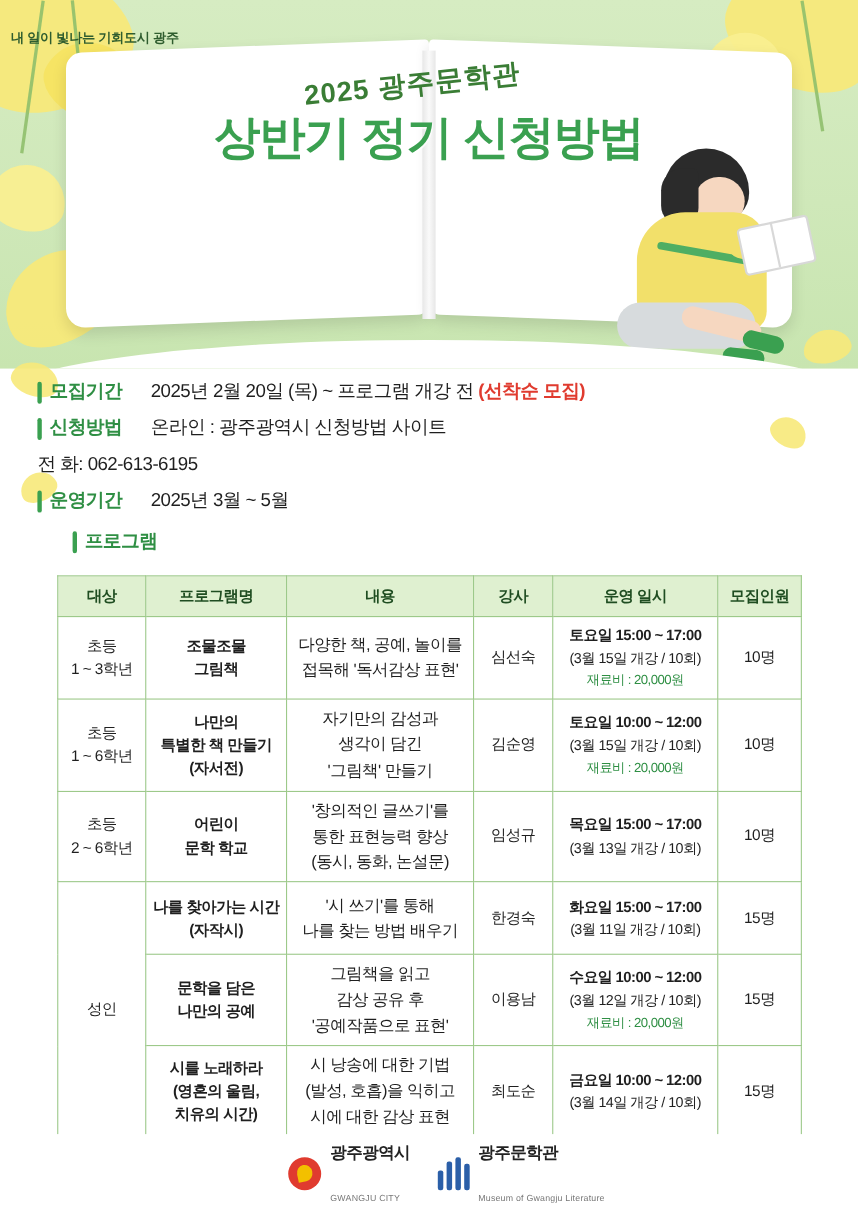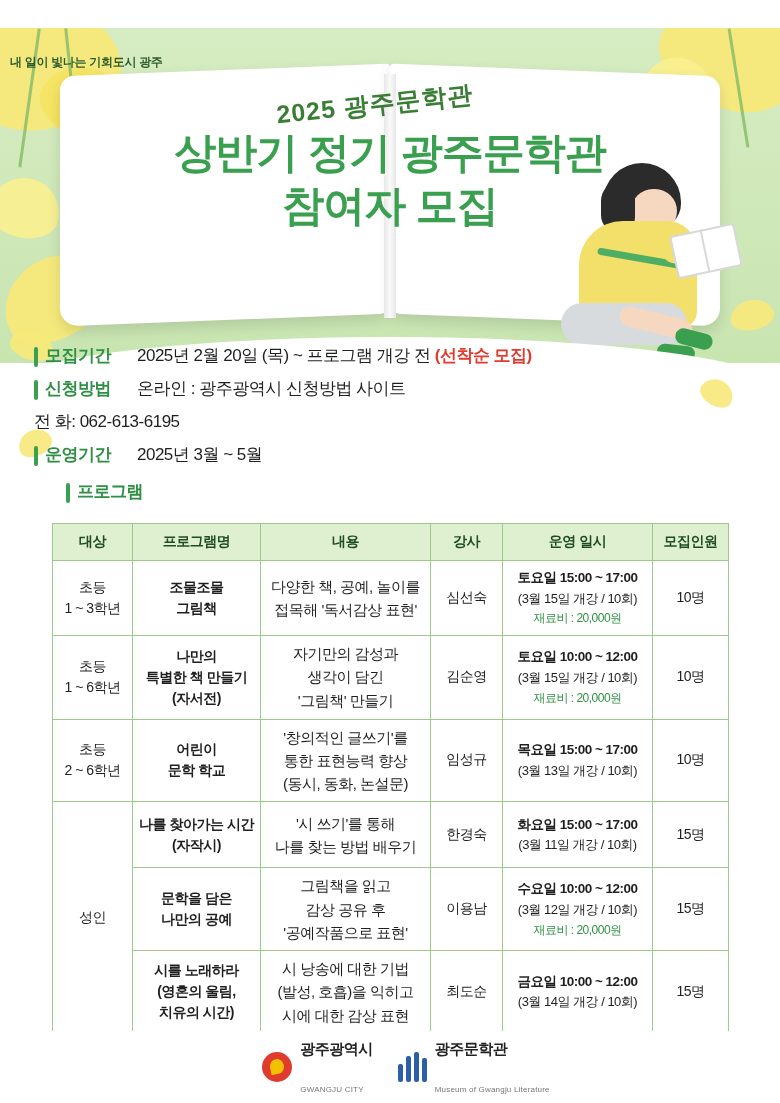--- a/index.html
+++ b/index.html
@@ -7,21 +7,20 @@
     width:780px;height:1103px;position:relative;overflow:hidden;
     font-family:"Liberation Sans","DejaVu Sans",sans-serif;
     background:#ffffff;color:#222;
   }
 
   
   .hero{
     position:absolute;left:0;top:0;width:780px;height:335px;
     background:#cfe8b9;
     overflow:hidden;
-    margin-top:28px;
   }
   .hero-grad{
     position:absolute;inset:0;
     background:linear-gradient(180deg,#d6ecc2 0%,#cfe8b9 55%,#c8e5b0 100%);
   }
   
   .blob{position:absolute;border-radius:50% 50% 50% 50%/60% 60% 40% 40%;opacity:.95;}
   .b1{left:-30px;top:-20px;width:150px;height:120px;background:#f7e97a;transform:rotate(-18deg);}
   .b2{left:40px;top:40px;width:90px;height:70px;background:#f6e463;transform:rotate(25deg);}
   .b3{left:-10px;top:150px;width:70px;height:60px;background:#f9ef90;transform:rotate(12deg);}
@@ -173,22 +172,21 @@
 
   <div class="book">
     <div class="page left"></div>
     <div class="page right"></div>
     <div class="spine"></div>
   </div>
 
   <div class="title-wrap">
     <div class="title-year">2025 광주문학관</div>
     <div class="title-main">
-      <span>상반기 정기 광주문학관</span>
-      <span class="l2t">참여자 모집</span>
+      <span>상반기 정기 신청방법</span>
     </div>
   </div>
 
   <div class="girl">
     <div class="hair"></div>
     <div class="face"></div>
     <div class="hair2"></div>
     <div class="body"></div>
     <div class="sash"></div>
     <div class="cushion"></div>

